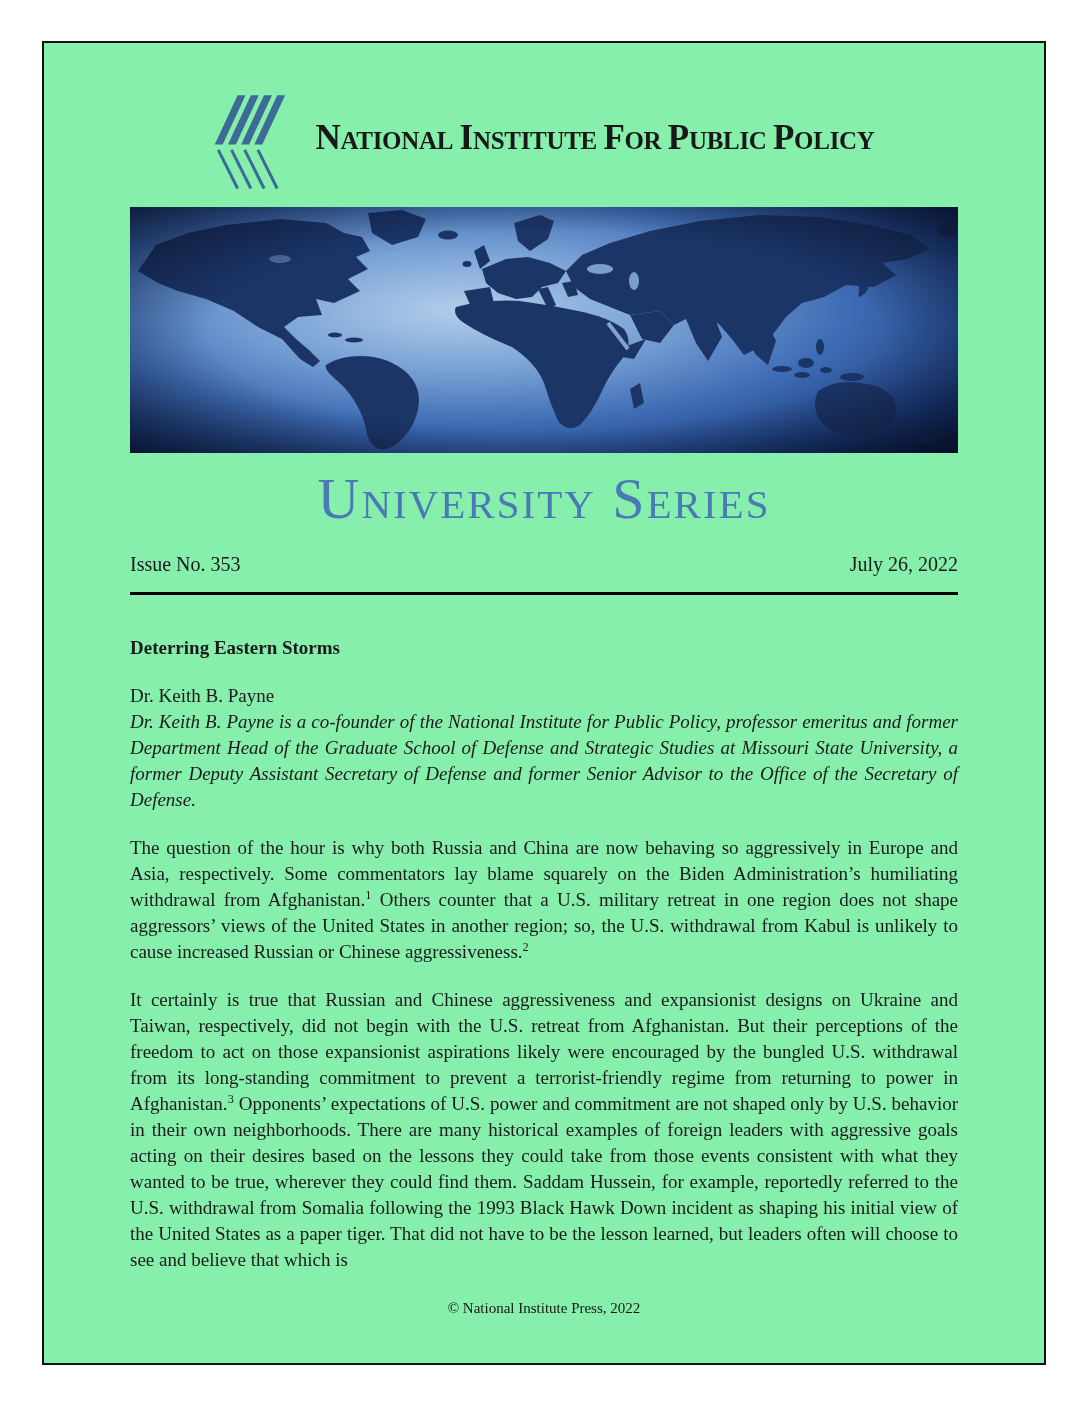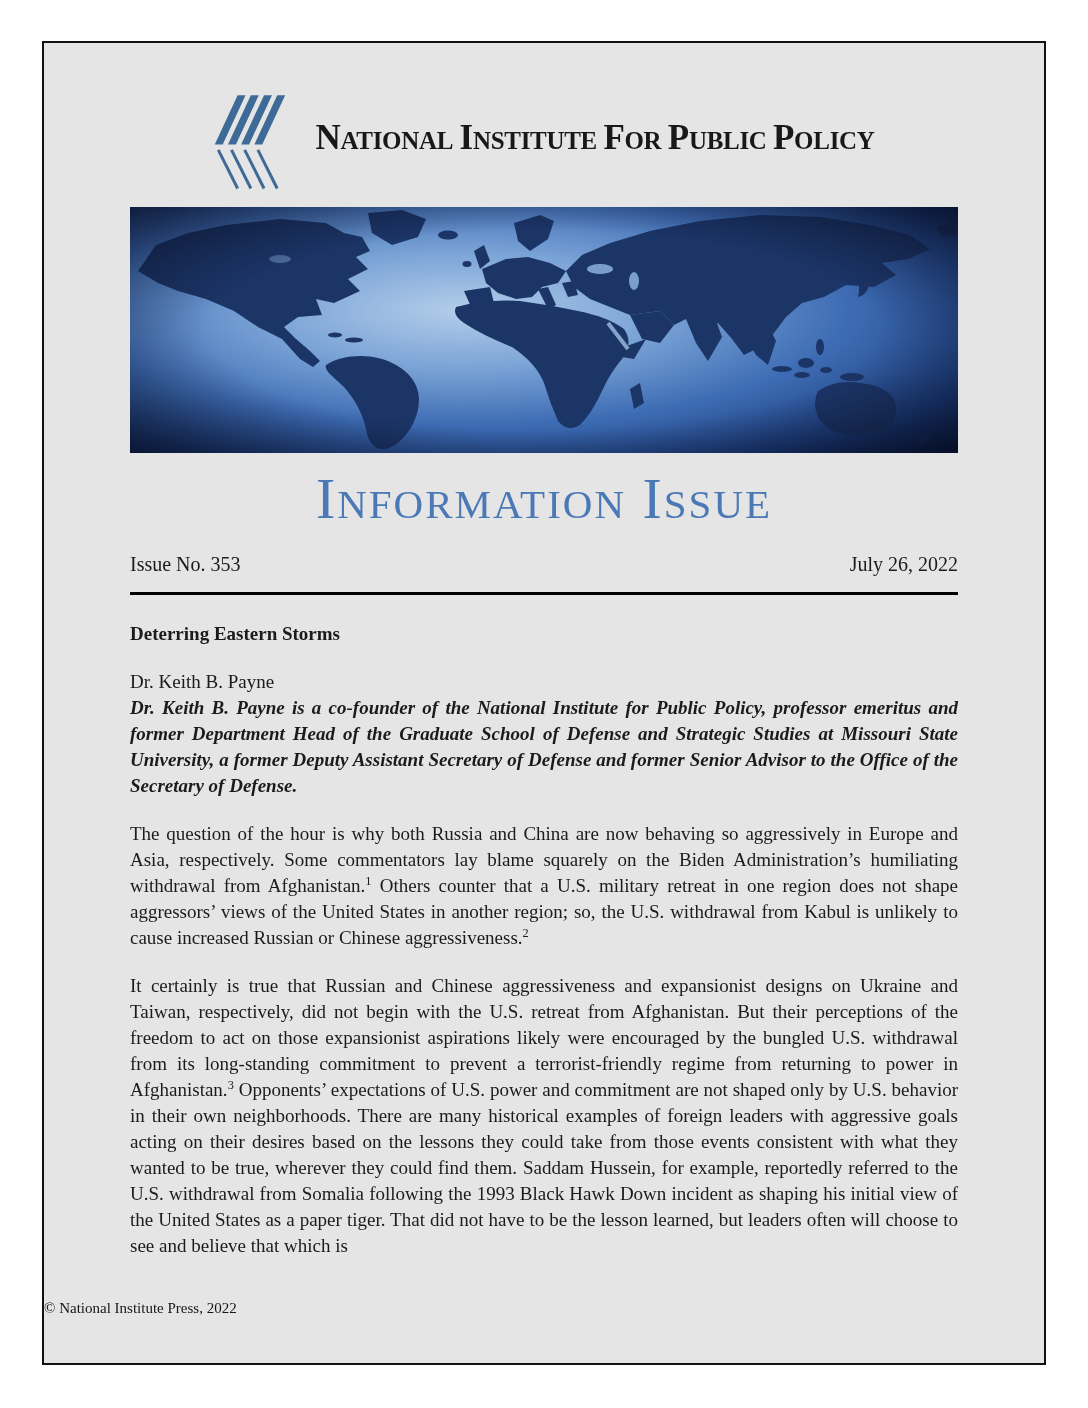--- a/index.html
+++ b/index.html
@@ -10,21 +10,21 @@
     color: var(--ink, #1b1b1b);
     position: relative;
     overflow: hidden;
   }
   .sheet {
     position: absolute;
     left: 42px; top: 41px;
     width: 1004px; height: 1324px;
     box-sizing: border-box;
     border: 2px solid #111;
-    background: #e5e5e5;
+    background: #86efac;
     overflow: hidden;
   }
   .content { padding: 0 86px; }
 
   
   .logo-row {
     margin-top: 42px;
     height: 112px;
     display: flex;
     align-items: center;
@@ -71,43 +71,42 @@
     font-size: 20px;
   }
   .rule {
     margin-top: 16px;
     border: 0;
     border-top: 3px solid #000;
     height: 0;
   }
 
   
-  .article { margin-top: 26px; font-size: 19px; line-height: 26px; }
+  .article { margin-top: 40px; font-size: 19px; line-height: 26px; }
   .article-title { font-weight: 700; }
   .article-author { margin-top: 22px; }
   .article-bio {
     font-style: italic;
     text-align: justify;
-    font-weight: bold;
   }
   .body-par {
     margin: 22px 0 0 0;
     text-align: justify;
   }
   .body-par sup {
     font-size: 0.65em;
     line-height: 0;
   }
 
   
   .footer {
     position: absolute;
     left: 0; right: 0;
     bottom: 46px;
-    text-align: left;
+    text-align: center;
     font-size: 15px;
     color: #161616;
   }
 </style>
 </head>
 <body>
 
 <div class="sheet">
   <div class="content">
 
@@ -179,21 +178,21 @@
       </g>
       <g fill="#86abd8" opacity="0.9">
         <ellipse cx="470" cy="62" rx="13" ry="5"></ellipse>
         <ellipse cx="504" cy="74" rx="5" ry="9"></ellipse>
         <ellipse cx="150" cy="52" rx="11" ry="4" opacity="0.5"></ellipse>
       </g>
       <path d="M 478 116 L 498 142" stroke="#9dbfe4" stroke-width="4" opacity="0.8" fill="none"></path>
       <rect x="0" y="0" width="828" height="246" fill="url(#vig)"></rect>
     </svg>
 
-    <div class="series-title">Information Issue</div>
+    <div class="series-title">University Series</div>
 
     <div class="issue-row">
       <span>Issue No. 353</span>
       <span>July 26, 2022</span>
     </div>
 
     <hr class="rule">
 
     <div class="article">
       <div class="article-title">Deterring Eastern Storms</div>

